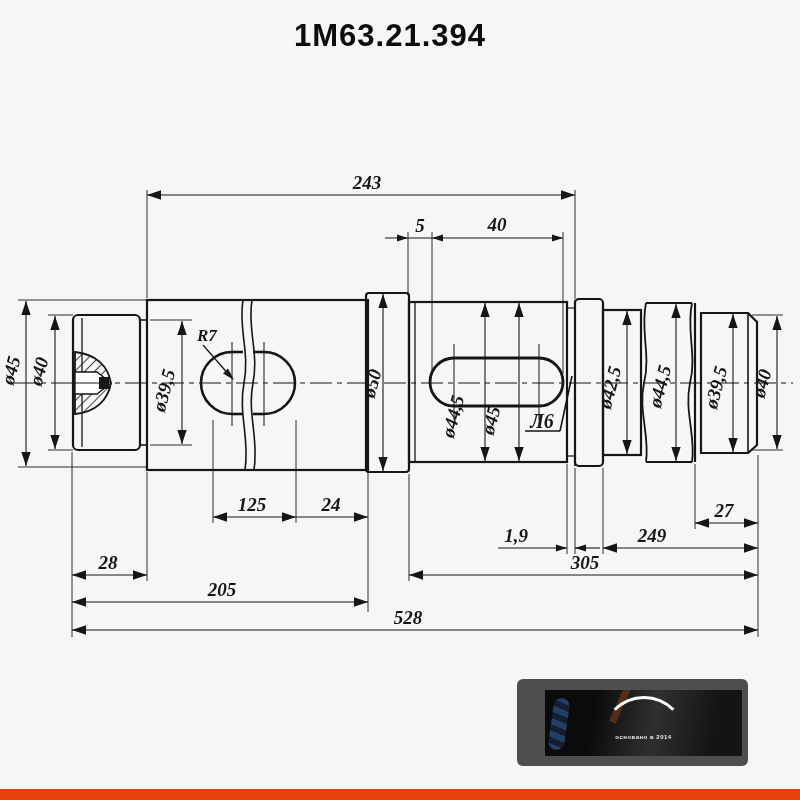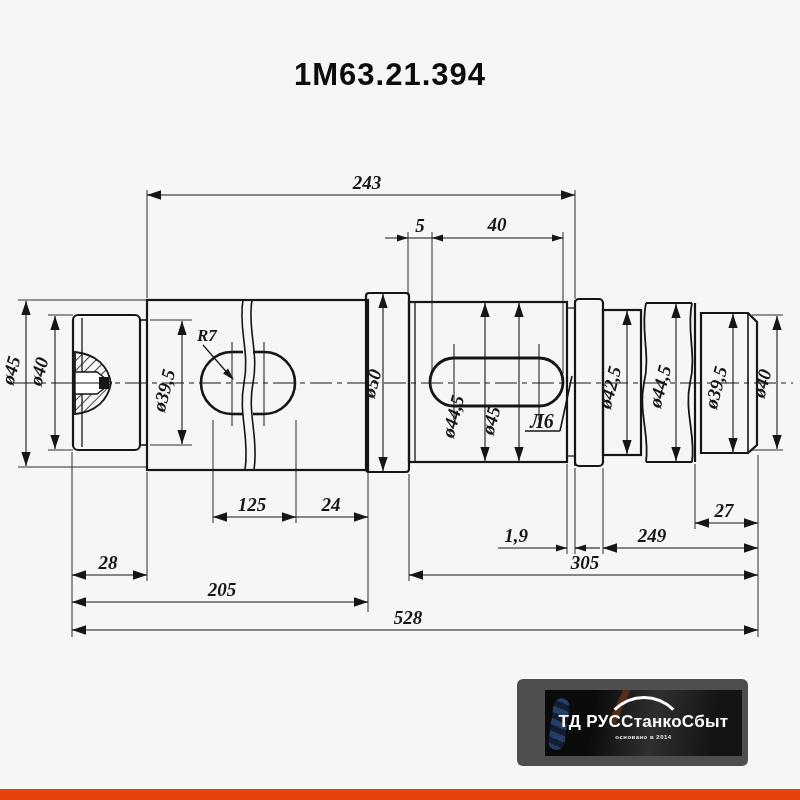--- a/index.html
+++ b/index.html
@@ -1,19 +1,19 @@
 <!DOCTYPE html>
 <html><head>
 <meta charset="utf-8">
 <style>
   html,body{margin:0;padding:0;}
   body{width:800px;height:800px;background:#f6f6f5;position:relative;overflow:hidden;
        font-family:"Liberation Sans",sans-serif;}
   .page-title{position:absolute;left:0;top:18px;width:780px;text-align:center;
-       font-size:31px;font-weight:700;letter-spacing:1px;color:#0c0c0c;margin-top:39px;}
+       font-size:31px;font-weight:700;letter-spacing:1px;color:#0c0c0c;}
   svg{position:absolute;left:0;top:0;}
   .dim-text{font-family:"Liberation Serif",serif;font-style:italic;font-weight:700;
        font-size:19px;fill:#161616;}
   .dim-small{font-size:17px;}
   .mark-text{font-family:"Liberation Serif",serif;font-style:italic;font-weight:700;
        font-size:20px;fill:#161616;}
   
   .logo{position:absolute;left:517px;top:679px;width:231px;height:87px;
         background:#4e4e4e;border-radius:6px;}
   .logo-photo{position:absolute;left:28px;top:11px;width:197px;height:66px;
@@ -221,18 +221,17 @@
   <text class="dim-text" x="724" y="517" text-anchor="middle">27</text>
   <text class="dim-text" x="585" y="569" text-anchor="middle">305</text>
   <text class="dim-text" x="408" y="624" text-anchor="middle">528</text>
 </svg>
 
 <div class="logo">
   <div class="logo-photo">
     <div class="logo-chain"></div>
     <div class="logo-cable"></div>
     <div class="logo-ring"></div>
-    <div class="logo-name">ТД РУССтанкоСбыт</div>
     <div class="logo-tag">основано в 2014</div>
   </div>
 </div>
 
 <div class="accent-bar"></div>
 
 </body></html>

